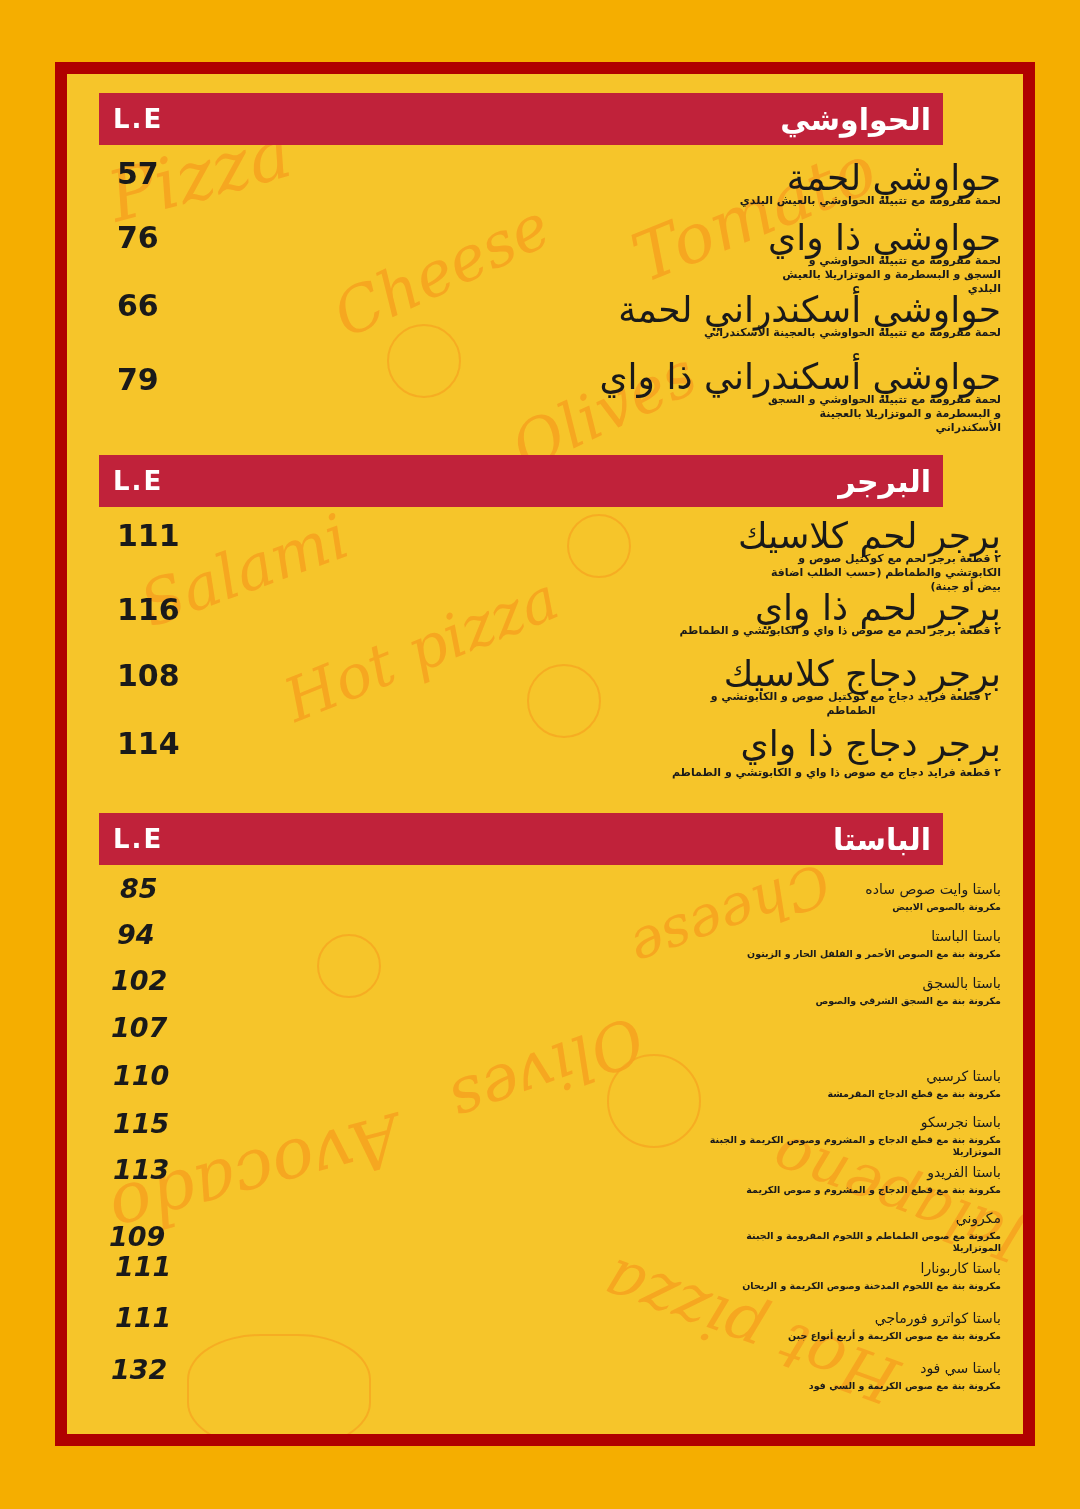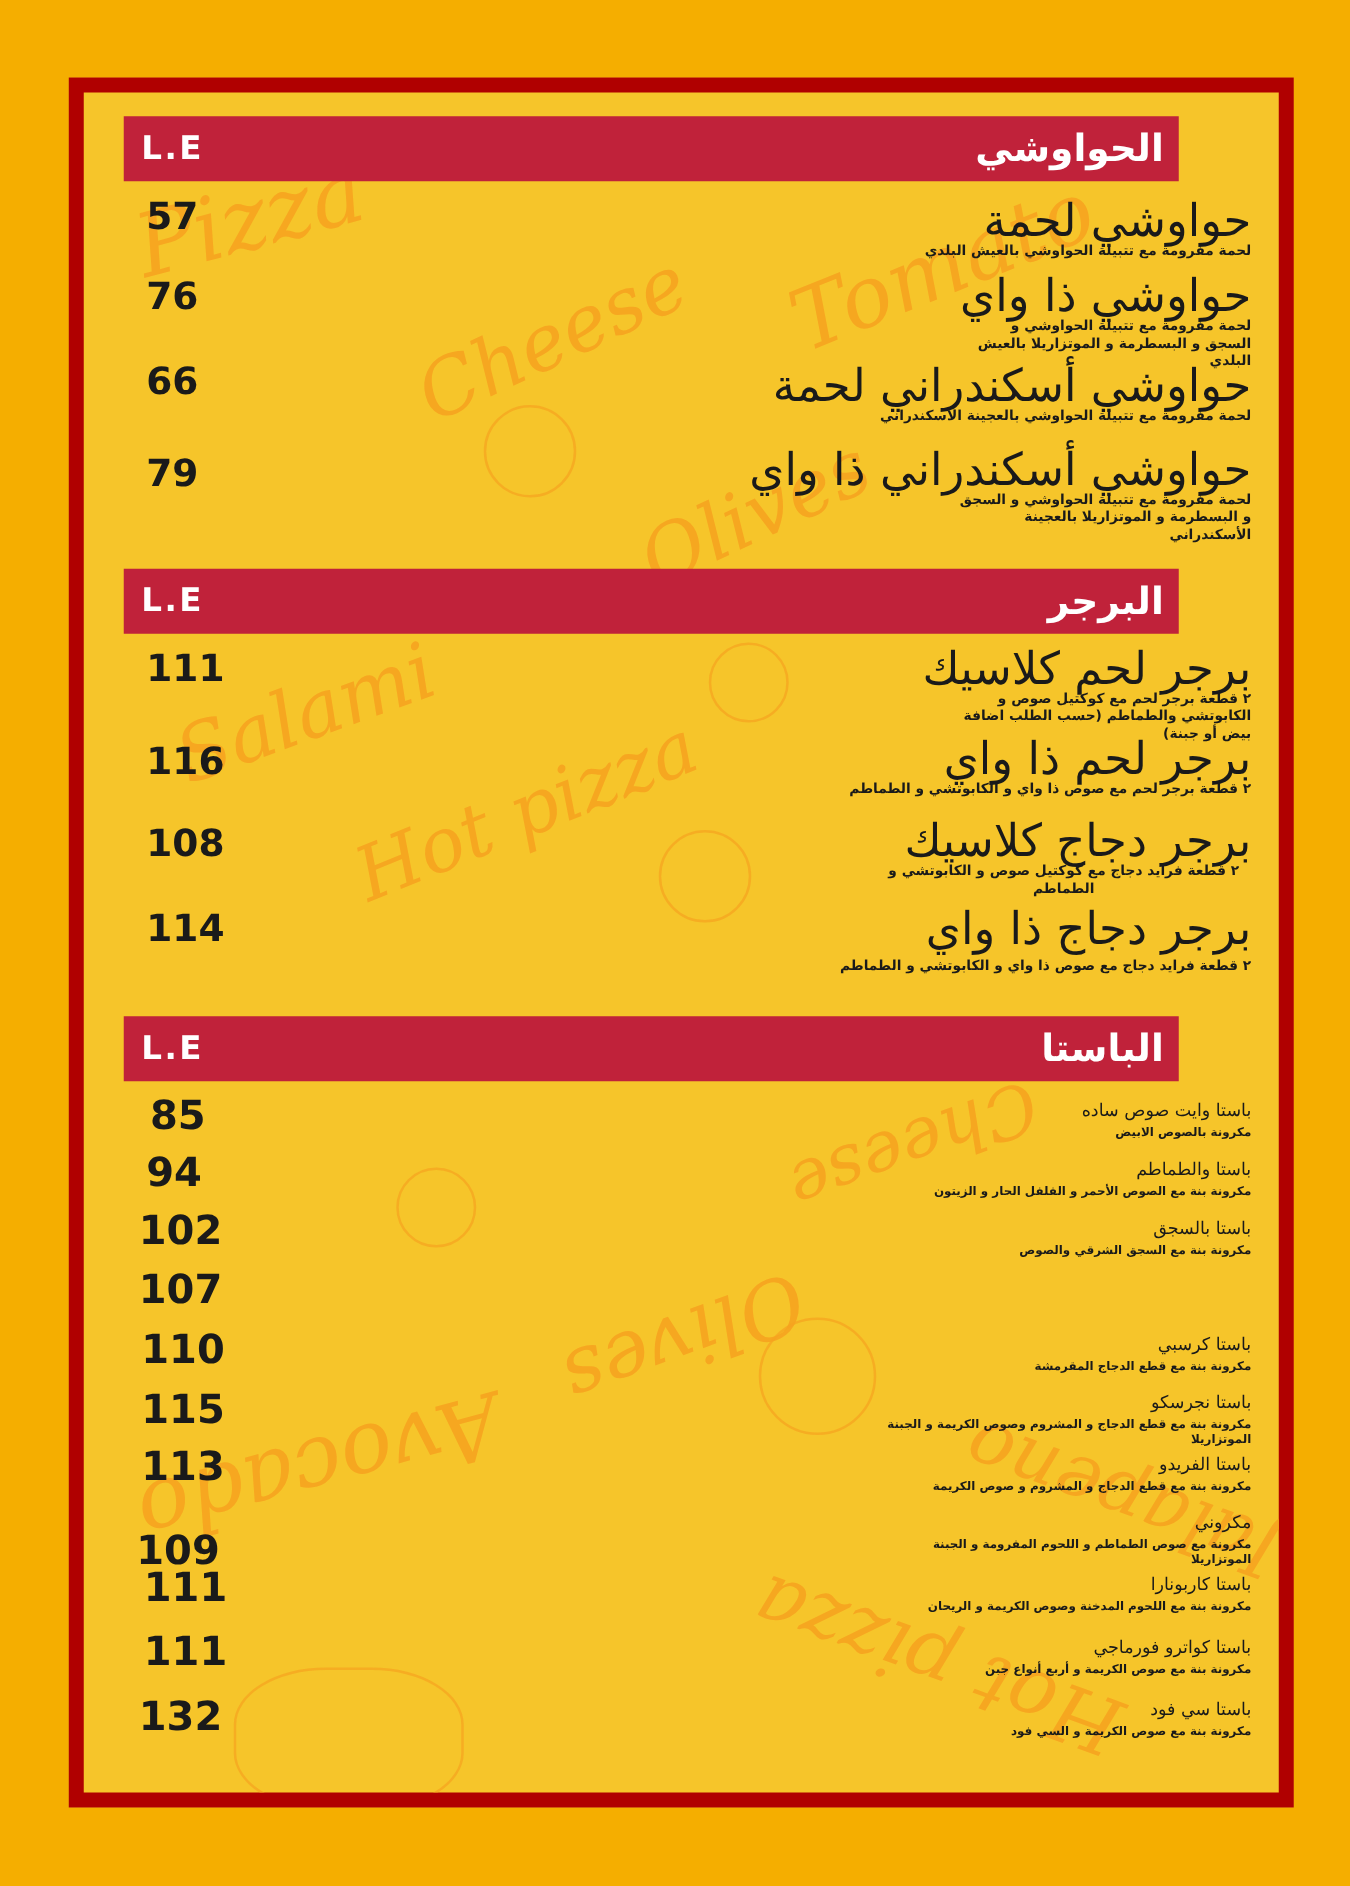--- a/index.html
+++ b/index.html
@@ -24,21 +24,21 @@
   }
   .bar .cur { color:#fff; font-family:"DejaVu Sans", sans-serif; font-weight:bold; font-size:26px; letter-spacing:2px; }
   .bar .title { color:#ffffff; font-weight:bold; font-size:30px; direction:rtl; }
   .item { position:absolute; right:22px; direction:rtl; text-align:right; color:#1a1a1a; }
   .item .name { font-size:36px; line-height:32px; }
   .item .desc { font-size:11px; font-weight:bold; line-height:14px; max-width:300px; }
   .item.small .name { font-size:14px; line-height:24px; }
   .item.small .desc { font-size:9.5px; line-height:12px; max-width:290px; }
   .price { position:absolute; left:50px; font-family:"DejaVu Sans", sans-serif; font-weight:bold; color:#1a1a1a; }
   .price.big { font-size:30px; }
-  .price.med { font-size:32px; }
+  .price.med { font-size:27px;font-style:italic; }
 </style>
 </head>
 <body>
 
 <div class="frame">
 
   <div class="doodle" style="left:40px;top:60px;font-size:70px;transform:rotate(-15deg);">Pizza</div>
   <div class="doodle" style="left:260px;top:160px;font-size:62px;transform:rotate(-25deg);">Cheese</div>
   <div class="doodle" style="left:560px;top:100px;font-size:68px;transform:rotate(-22deg);">Tomato</div>
   <div class="doodle" style="left:440px;top:300px;font-size:62px;transform:rotate(-25deg);">Olives</div>
@@ -120,21 +120,21 @@
   </div>
 
   <div class="price med" style="top:799px;left:53px;">85</div>
   <div class="item small" style="top:803px;">
     <div class="name">باستا وايت صوص ساده</div>
     <div class="desc">مكرونة بالصوص الابيض</div>
   </div>
 
   <div class="price med" style="top:845px;left:50px;">94</div>
   <div class="item small" style="top:850px;">
-    <div class="name">باستا والطماطم</div>
+    <div class="name">باستا الباستا</div>
     <div class="desc">مكرونة بنة مع الصوص الأحمر و الفلفل الحار و الزيتون</div>
   </div>
 
   <div class="price med" style="top:891px;left:44px;">102</div>
   <div class="item small" style="top:897px;">
     <div class="name">باستا بالسجق</div>
     <div class="desc">مكرونة بنة مع السجق الشرقي والصوص</div>
   </div>
 
   <div class="price med" style="top:938px;left:44px;">107</div>

